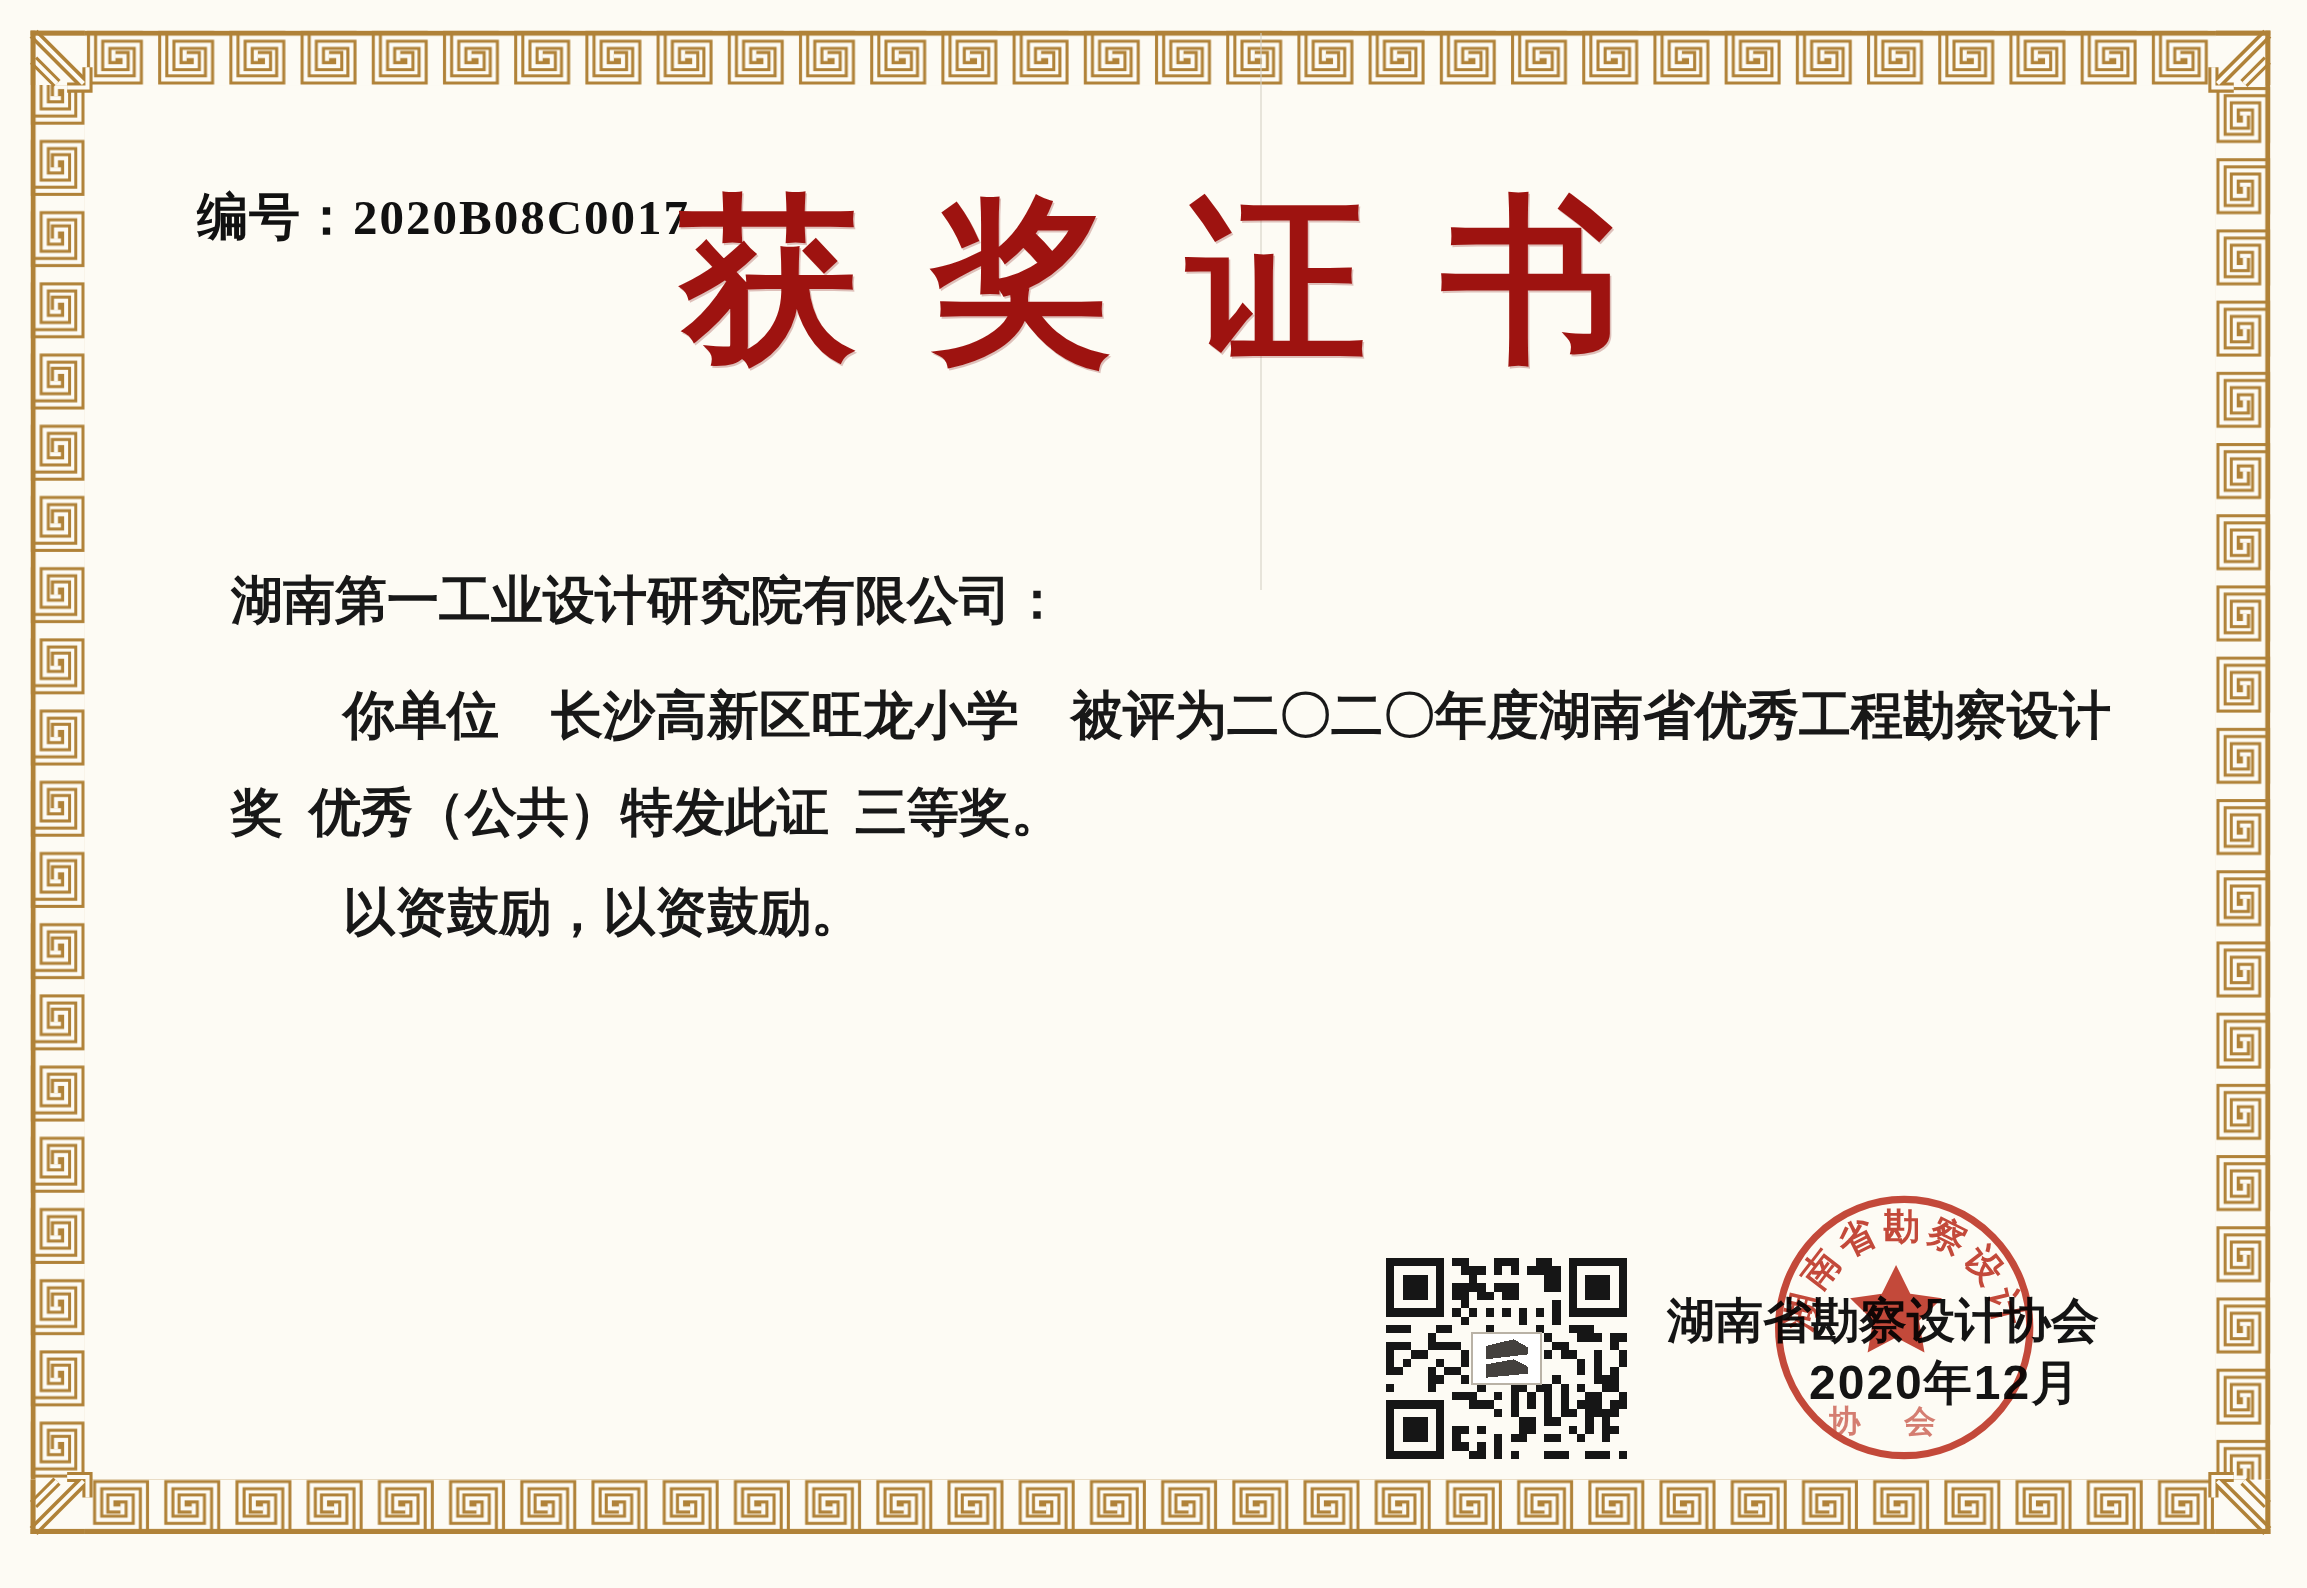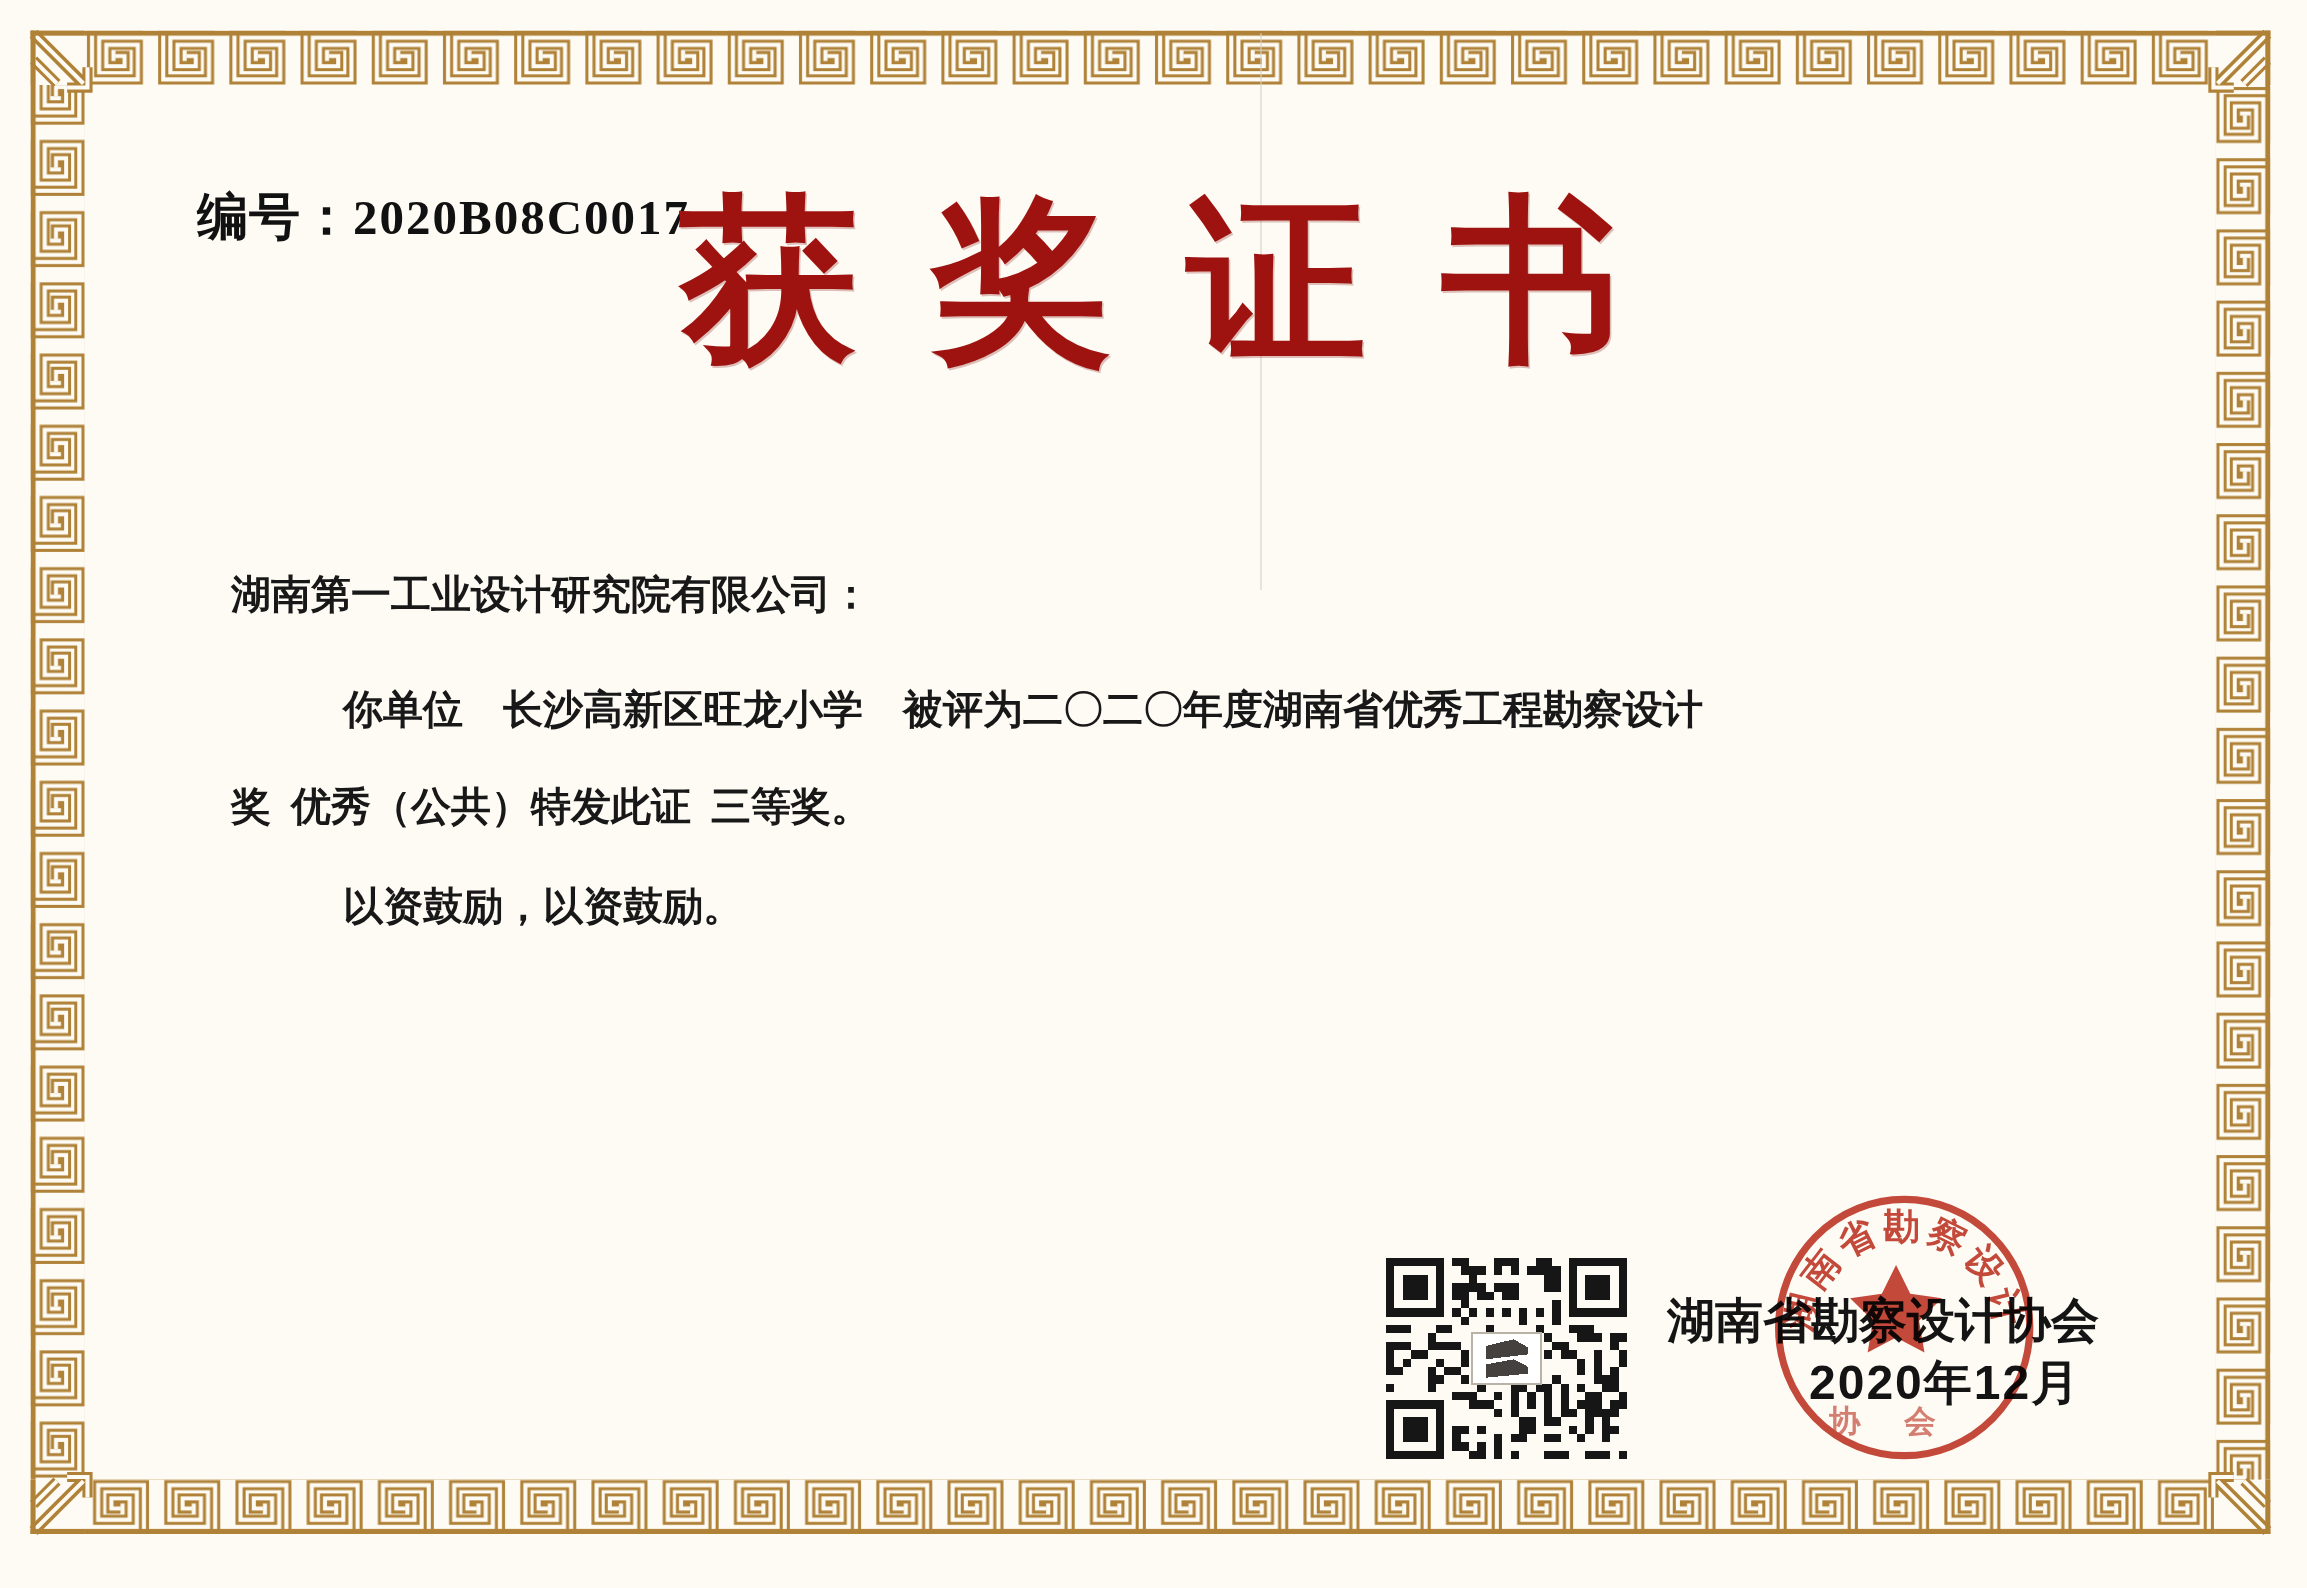--- a/index.html
+++ b/index.html
@@ -34,21 +34,21 @@
   .title{
     position:absolute;left:679px;top:179px;
     font-family:"Liberation Serif","DejaVu Serif",serif;
     font-weight:bold;font-size:179px;line-height:1.15;
     letter-spacing:75px;white-space:nowrap;
     color:var(--title-red);
     text-shadow:1.5px 1.5px 0 rgba(130,15,10,.25);
   }
   .bodyline{
     position:absolute;left:231px;
-    font-size:40px;line-height:1.15;font-weight:bold;
+    font-size:52px;line-height:1.15;font-weight:bold;
     white-space:nowrap;color:var(--text-black);
   }
   .bodyline.indent{left:343px;}
   .l1{top:571px;}
   .l2{top:686px;}
   .l3{top:783px;}
   .l4{top:883px;}
   .qr{
     position:absolute;left:1386px;top:1258px;width:241px;height:201px;
   }

